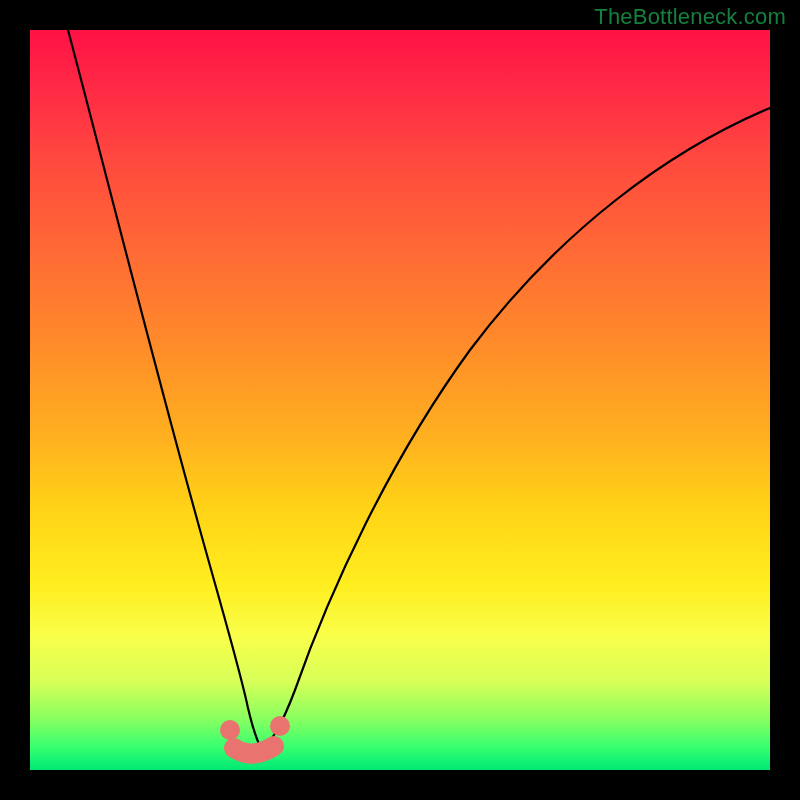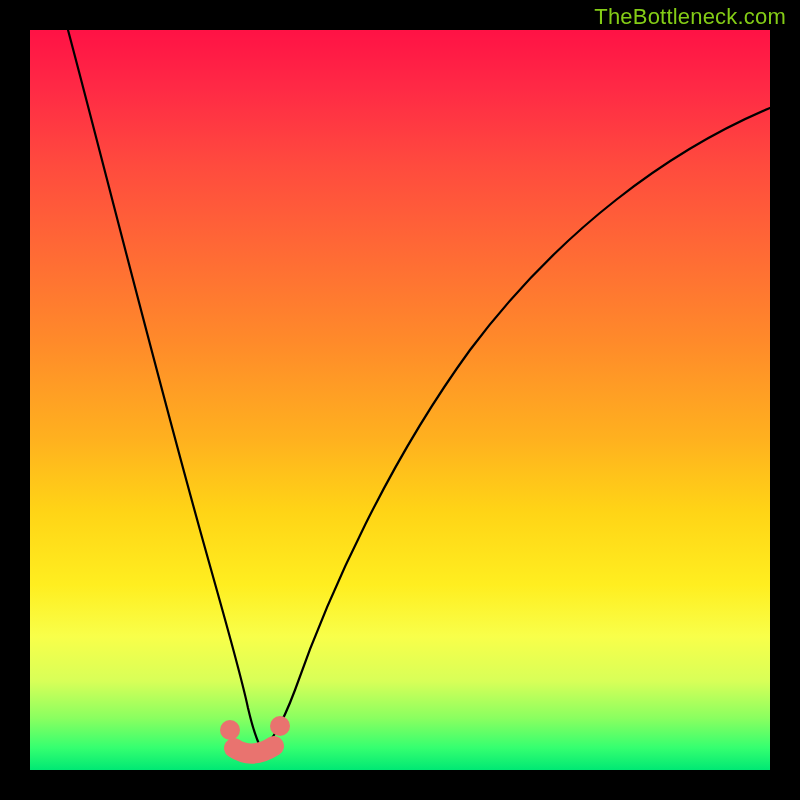--- a/index.html
+++ b/index.html
@@ -39,21 +39,21 @@
       #d8ff58 88%,
       #8aff60 93%,
       #35ff70 97%,
       #00e874 100%
     );
   }
   .watermark {
     position: absolute;
     top: 4px;
     right: 14px;
-    color: #84cc16;
+    color: #15803d;
     font-size: 22px;
     font-weight: 500;
     letter-spacing: 0.2px;
     user-select: none;
   }
   svg.curve {
     position: absolute;
     top: 0; left: 0;
     width: 740px;
     height: 740px;

